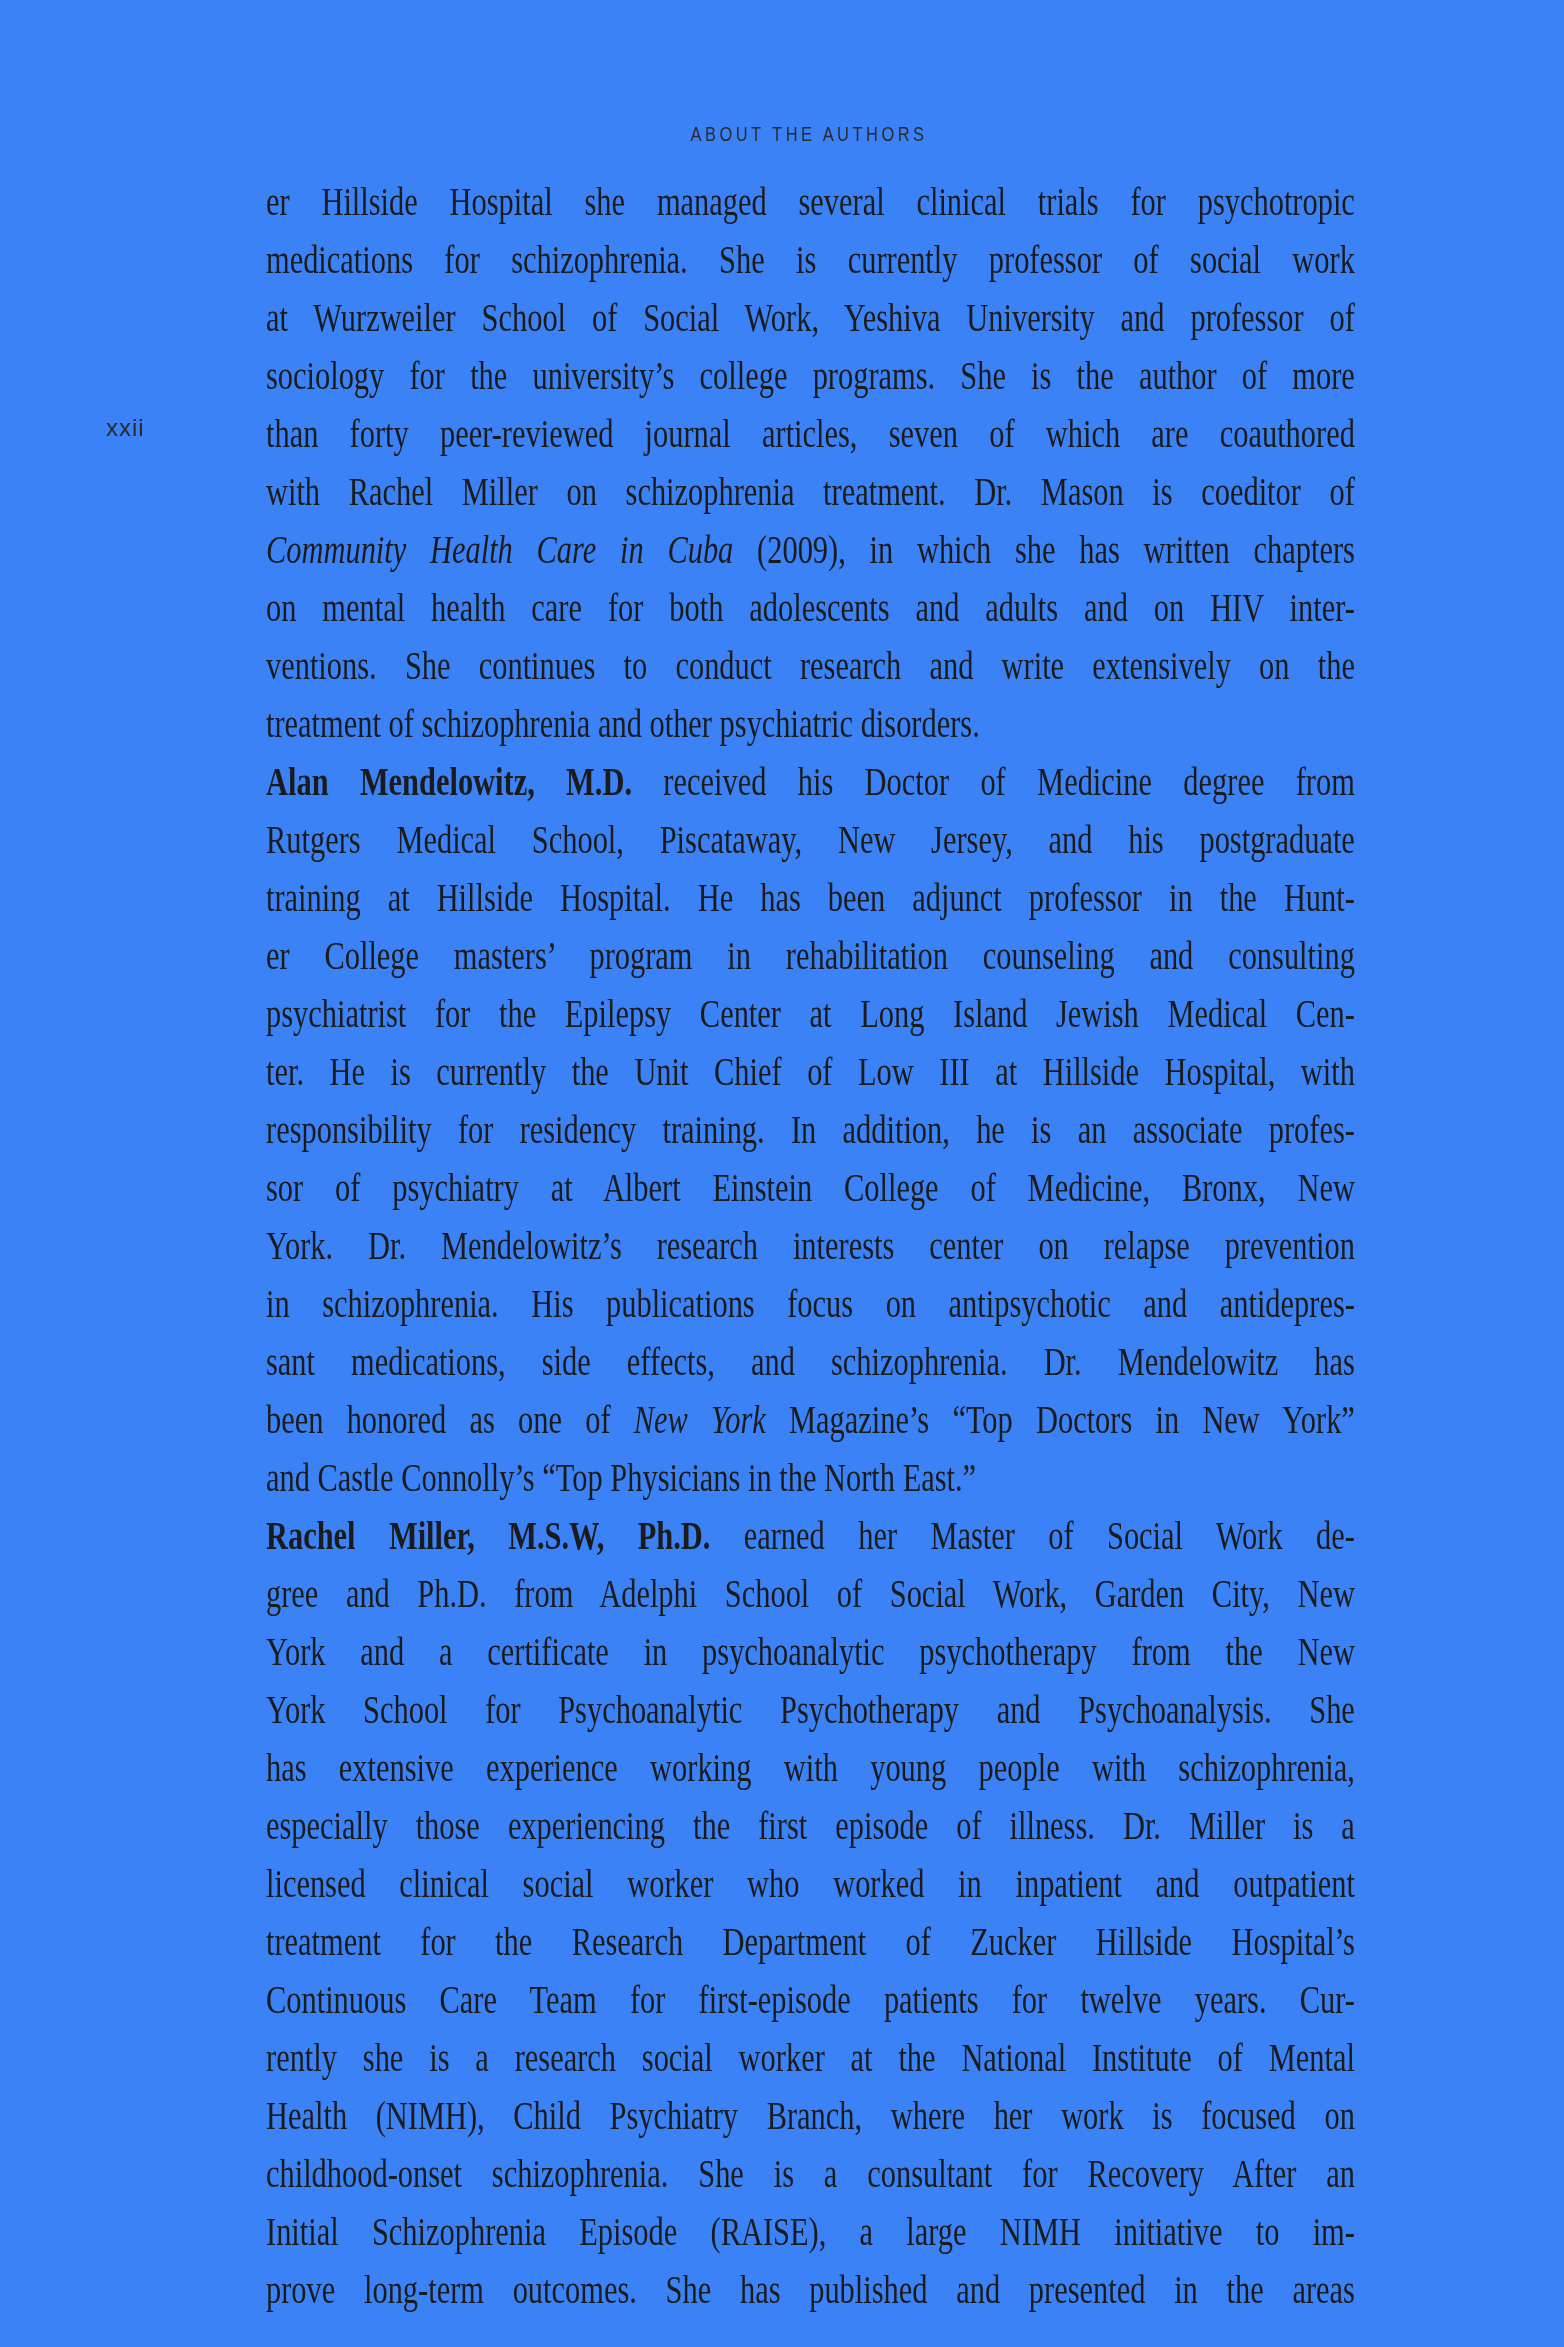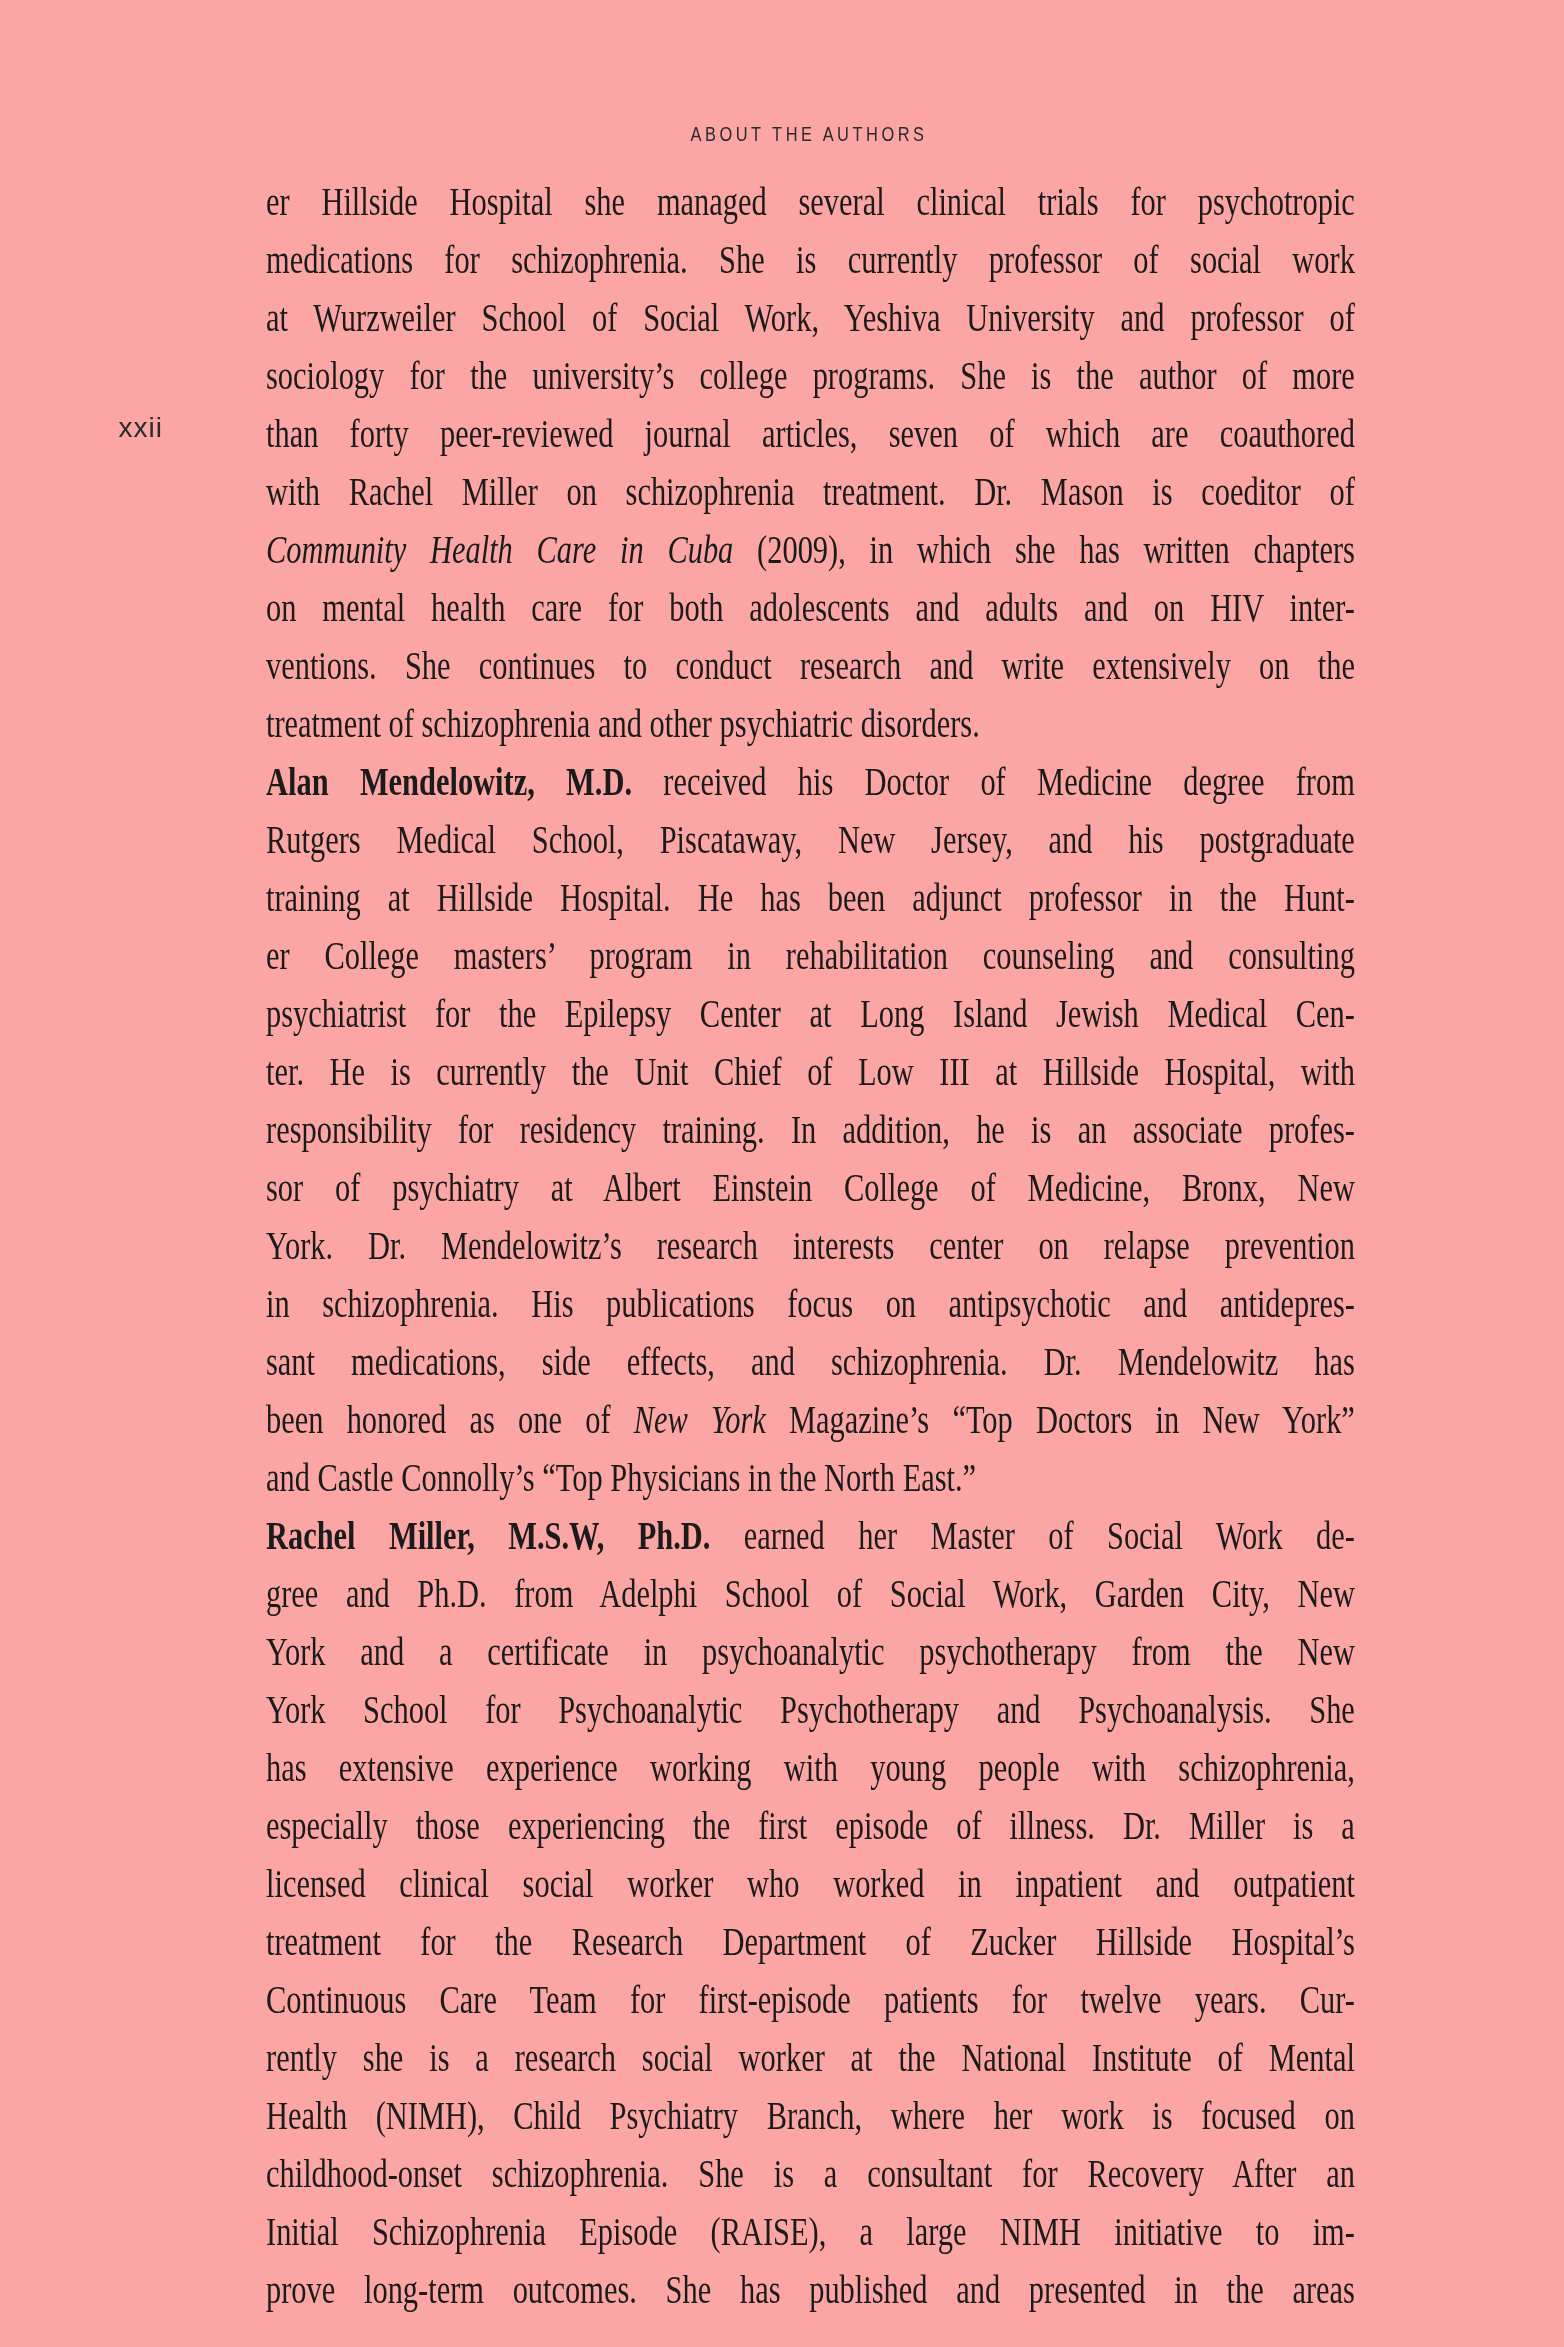--- a/index.html
+++ b/index.html
@@ -7,43 +7,43 @@
     width: 1565px;
     height: 2347px;
     background: #ffffff;
     position: relative;
     overflow: hidden;
     font-family: "Liberation Serif", serif;
   }
   .page {
     position: absolute;
     inset: 0;
-    background: #fca5a5;
+    background: #3b82f6;
   }
   .running-head {
     position: absolute;
     top: 123px;
     left: 809px;
     transform: translateX(-50%) scaleX(0.82);
     font-family: "Liberation Sans", sans-serif;
     font-weight: 400;
     font-size: 20px;
     letter-spacing: 4.3px;
     color: #2b2b2b;
     white-space: nowrap;
   }
   .folio {
     position: absolute;
     top: 415px;
     left: 106px;
     width: 57px;
     line-height: 25px;
-    text-align: right;
+    text-align: left;
     font-family: "Liberation Sans", sans-serif;
-    font-size: 28px;
+    font-size: 24px;
     letter-spacing: 1px;
     color: #2b2b2b;
   }
   .text-block {
     position: absolute;
     top: 173px;
     left: 266px;
     width: 1396px;
     transform: scaleX(0.78);
     transform-origin: 0 0;

